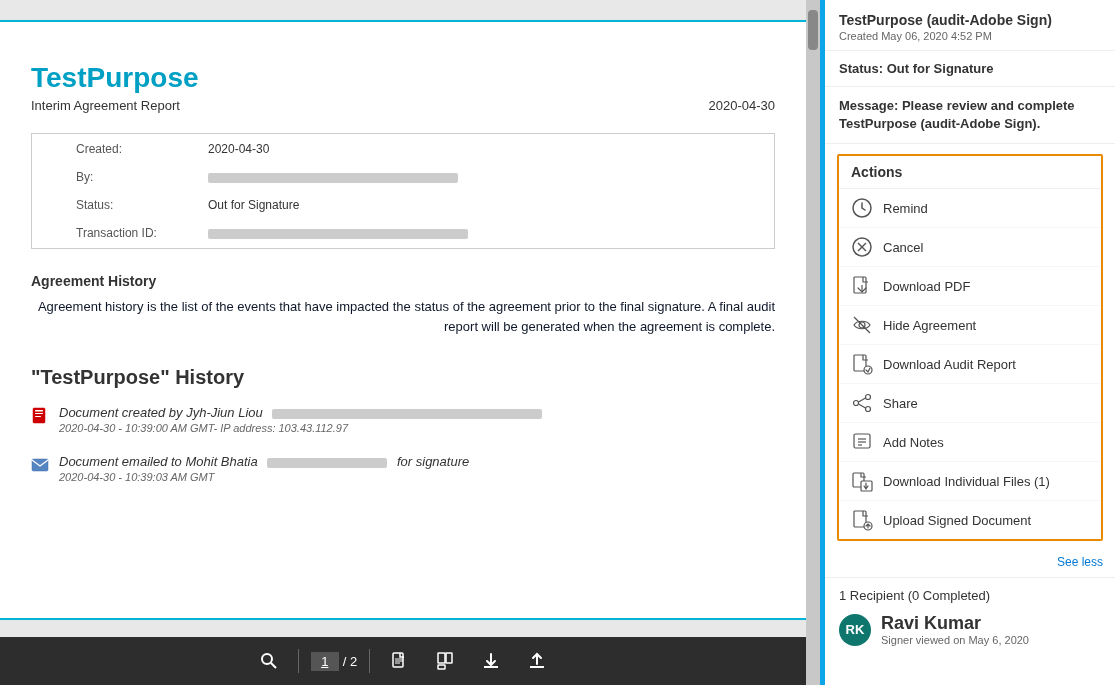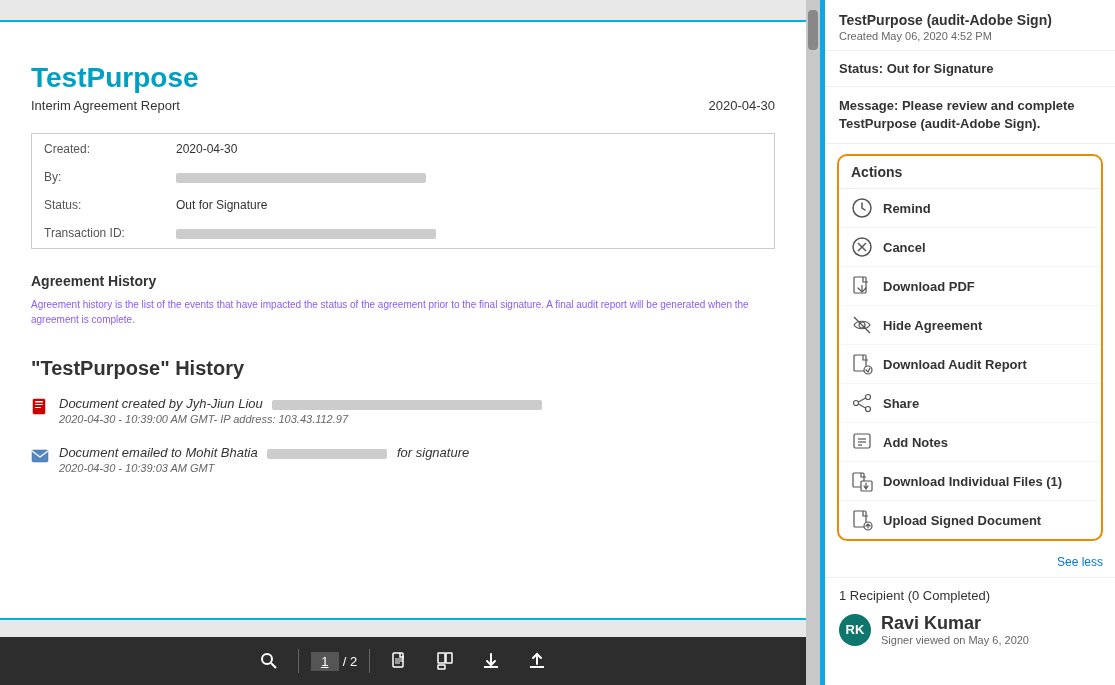--- a/index.html
+++ b/index.html
@@ -44,20 +44,21 @@
       justify-content: space-between;
       color: #333;
       font-size: 13px;
       margin-bottom: 20px;
     }
 
     .doc-meta-table {
       border: 1px solid #ccc;
       width: 100%;
       margin-bottom: 24px;
+      padding-left: 32px;
     }
 
     .doc-meta-table tr td {
       padding: 6px 10px;
       font-size: 12px;
       color: #333;
     }
 
     .doc-meta-table tr td:first-child {
       color: #555;
@@ -73,24 +74,25 @@
     }
 
     .agreement-history-title {
       font-size: 14px;
       font-weight: bold;
       margin-bottom: 8px;
       color: #333;
     }
 
     .agreement-history-desc {
-      font-size: 10px;
-      color: #8b5cf6;
+      font-size: 13px;
+      color: #0f172a;
       margin-bottom: 30px;
       line-height: 1.5;
+      text-align: right;
     }
 
     .history-section-title {
       font-size: 20px;
       font-weight: bold;
       color: #333;
       margin-bottom: 16px;
     }
 
     .history-item {
@@ -229,40 +231,39 @@
     }
 
     .rp-message span {
       font-weight: bold;
     }
 
     
     .actions-panel {
       border: 2px solid #e88b00;
       margin: 10px 12px;
-      border-radius: 10px;
+      border-radius: 2px;
     }
 
     .actions-title {
       font-size: 14px;
       font-weight: bold;
       color: #333;
       padding: 8px 12px;
       border-bottom: 1px solid #eee;
     }
 
     .action-item {
       display: flex;
       align-items: center;
       padding: 8px 12px;
       cursor: pointer;
       border-bottom: 1px solid #f5f5f5;
       color: #333;
       font-size: 13px;
-      font-weight: bold;
     }
 
     .action-item:last-child {
       border-bottom: none;
     }
 
     .action-icon {
       width: 22px;
       height: 22px;
       margin-right: 10px;

